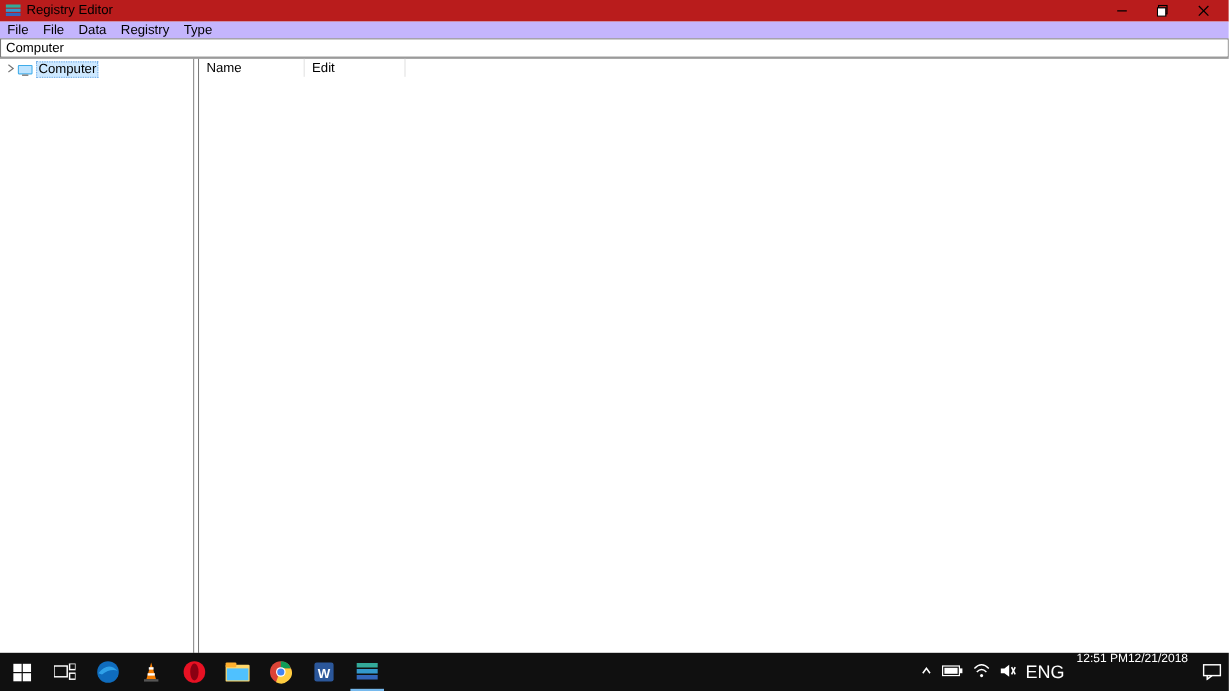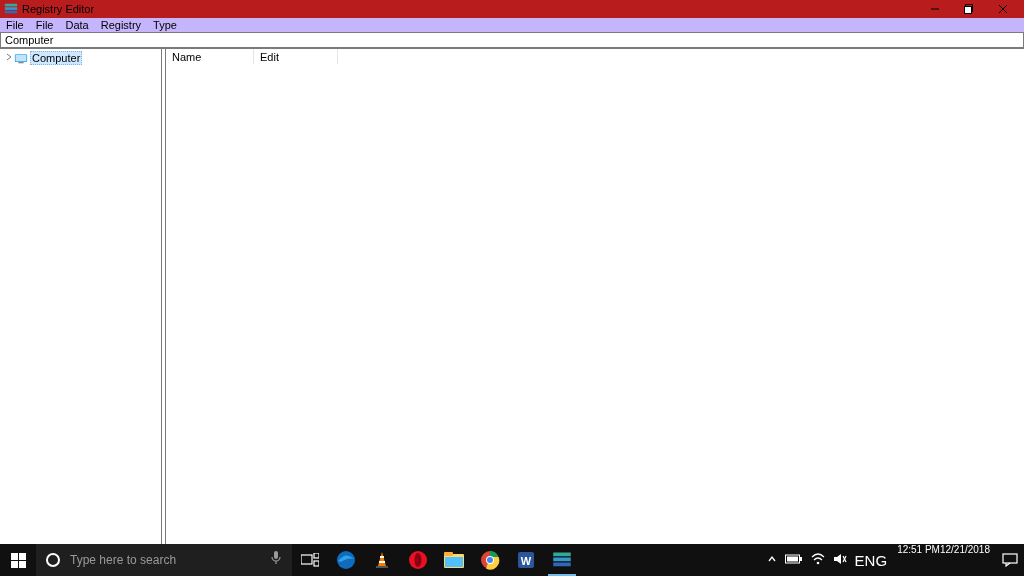--- a/index.html
+++ b/index.html
@@ -136,33 +136,20 @@
 
 <div class="taskbar">
   <div class="tb-btn tb-start">
     <svg width="15" height="15" viewBox="0 0 15 15">
         <rect x="0" y="0" width="7" height="7" fill="#fff"></rect>
         <rect x="8" y="0" width="7" height="7" fill="#fff"></rect>
         <rect x="0" y="8" width="7" height="7" fill="#fff"></rect>
         <rect x="8" y="8" width="7" height="7" fill="#fff"></rect>
       </svg>
   </div>
-  <div class="tb-search">
-    <span>
-        <div class="icon-circle"></div>
-      </span>
-    <span class="search-text">Type here to search</span>
-    <span class="mic">
-      <svg width="12" height="16" viewBox="0 0 12 16">
-          <rect x="4" y="1" width="4" height="8" rx="2" fill="#9a9a9a"></rect>
-          <path d="M2 7 a4 4 0 0 0 8 0" fill="none" stroke="#9a9a9a" stroke-width="1.2"></path>
-          <line x1="6" y1="11" x2="6" y2="14" stroke="#9a9a9a" stroke-width="1.2"></line>
-        </svg>
-    </span>
-  </div>
   <div class="tb-item">
     <svg width="18" height="14" viewBox="0 0 18 14">
         <rect x="0" y="2" width="11" height="9" fill="none" stroke="#fff" stroke-width="1.2"></rect>
         <rect x="13" y="0" width="5" height="5" fill="none" stroke="#fff" stroke-width="1.2"></rect>
         <rect x="13" y="8" width="5" height="5" fill="none" stroke="#fff" stroke-width="1.2"></rect>
       </svg>
   </div>
   <div class="tb-item">
     <svg width="22" height="22" viewBox="0 0 22 22">
         <circle cx="11" cy="11" r="9" fill="#0f6cbd"></circle>

